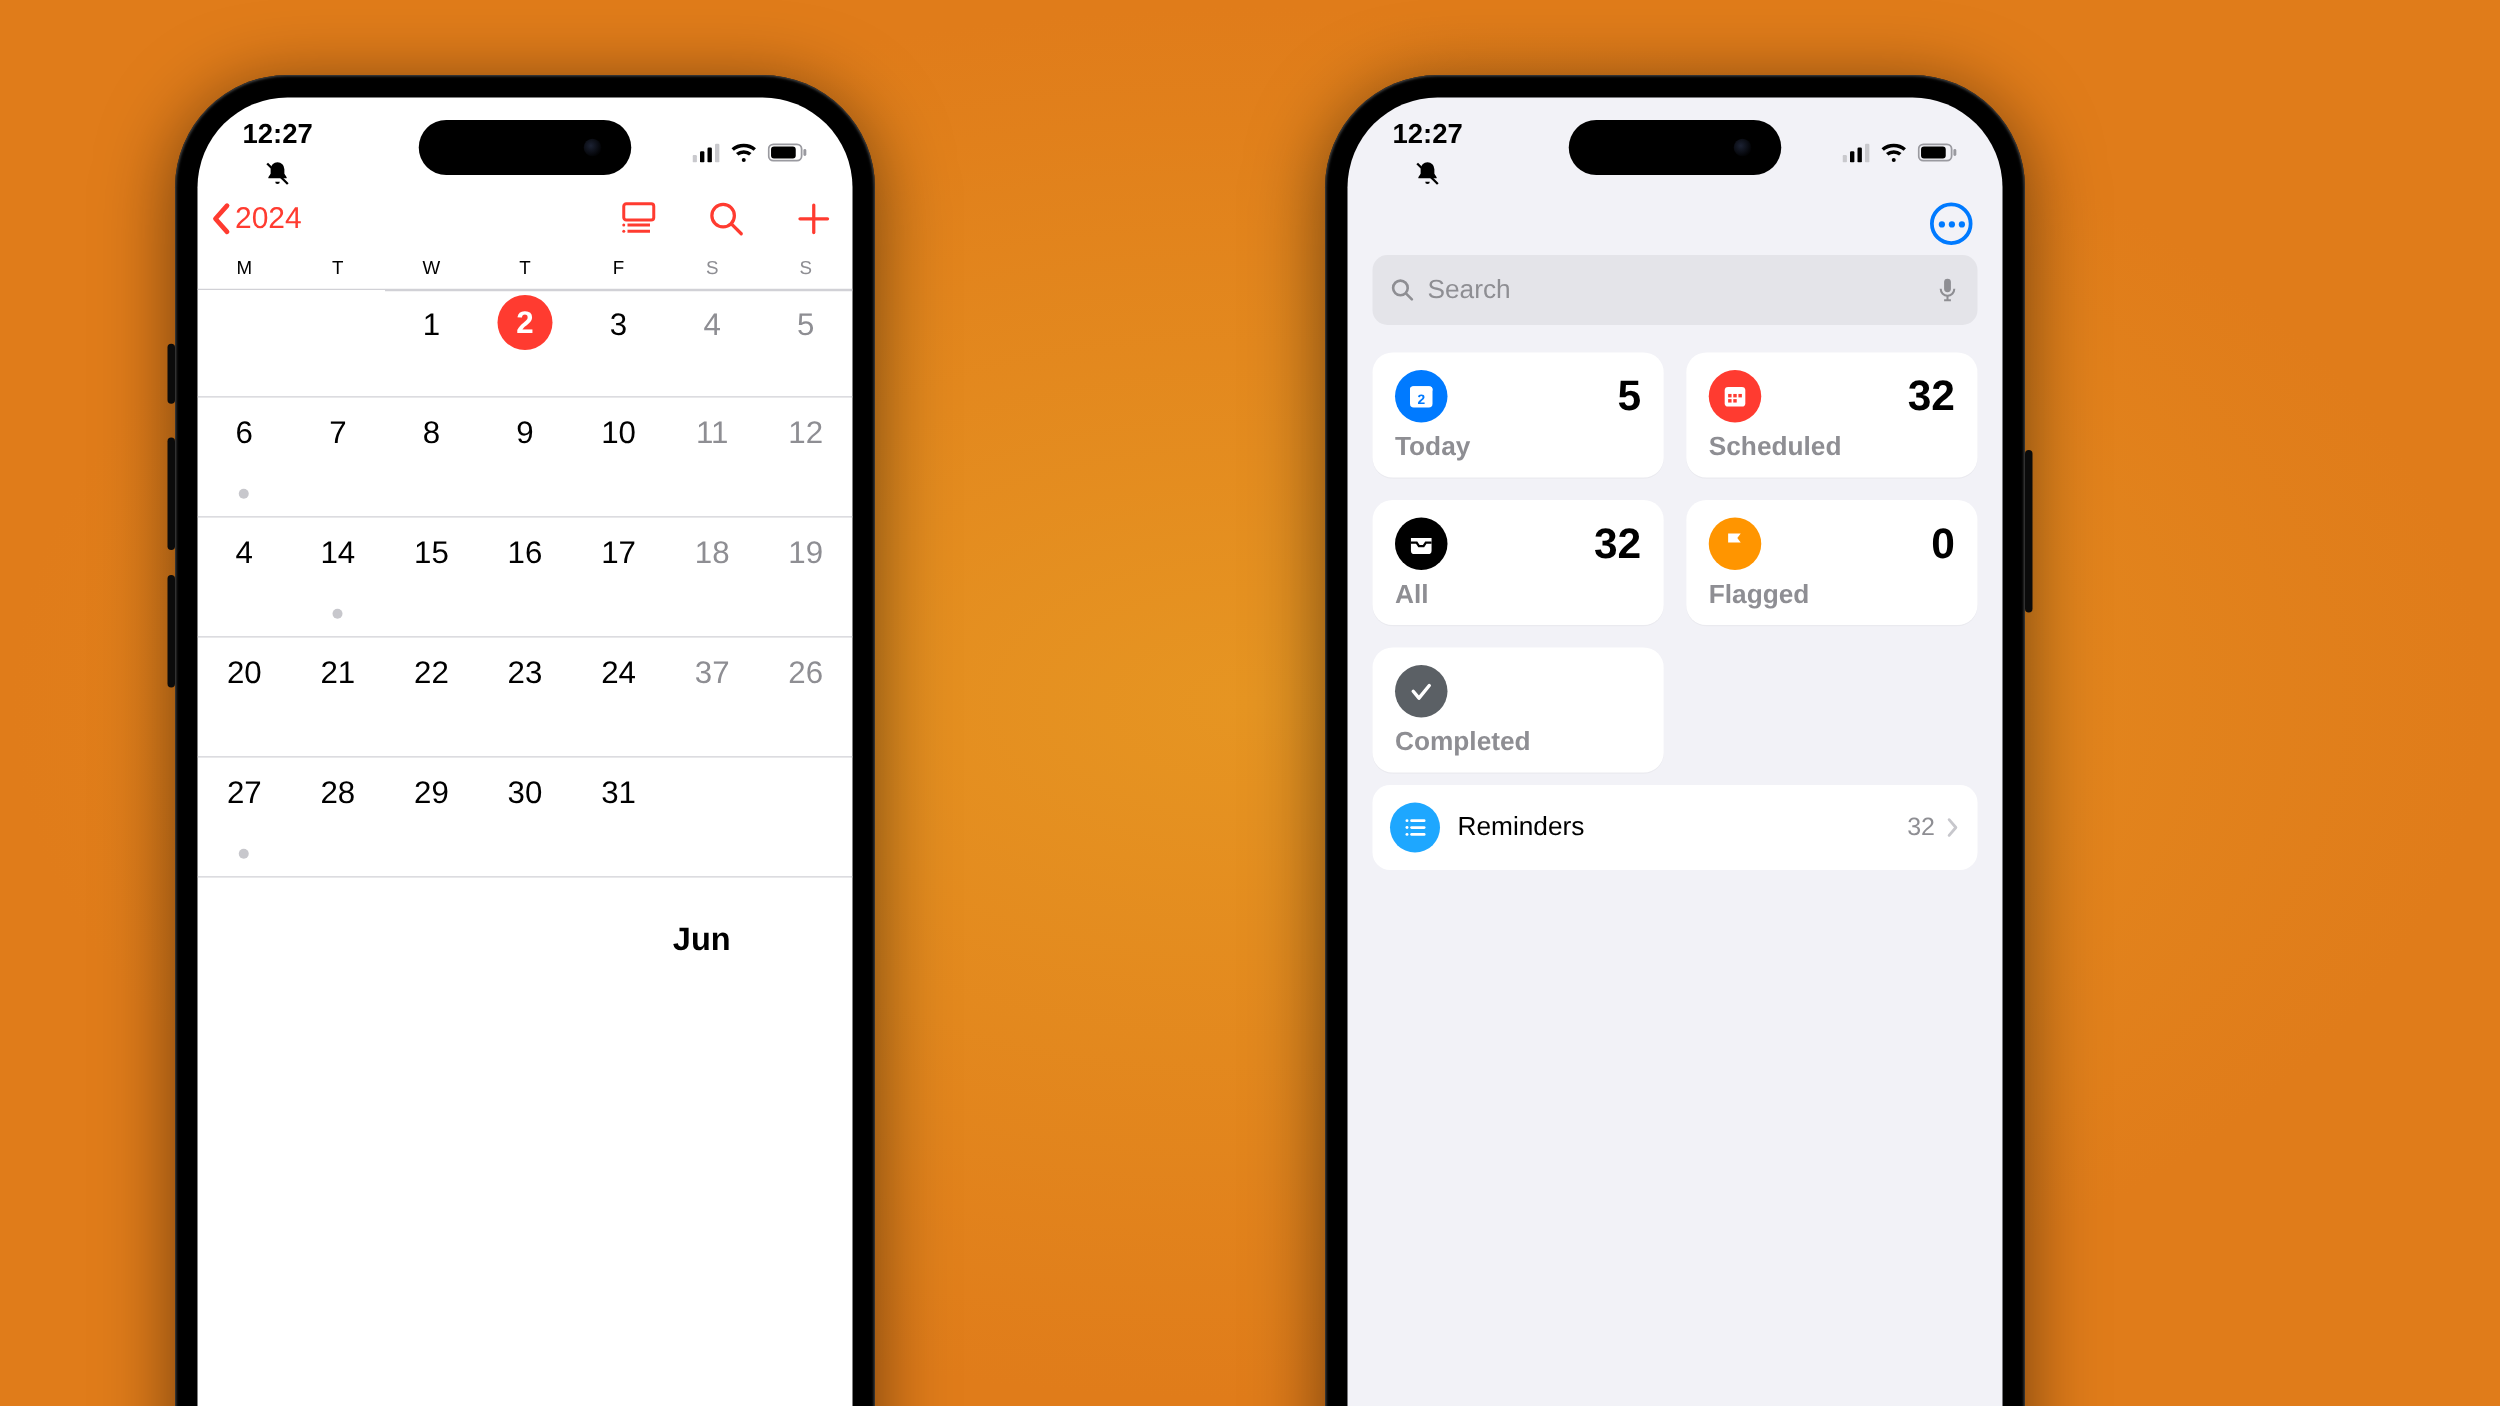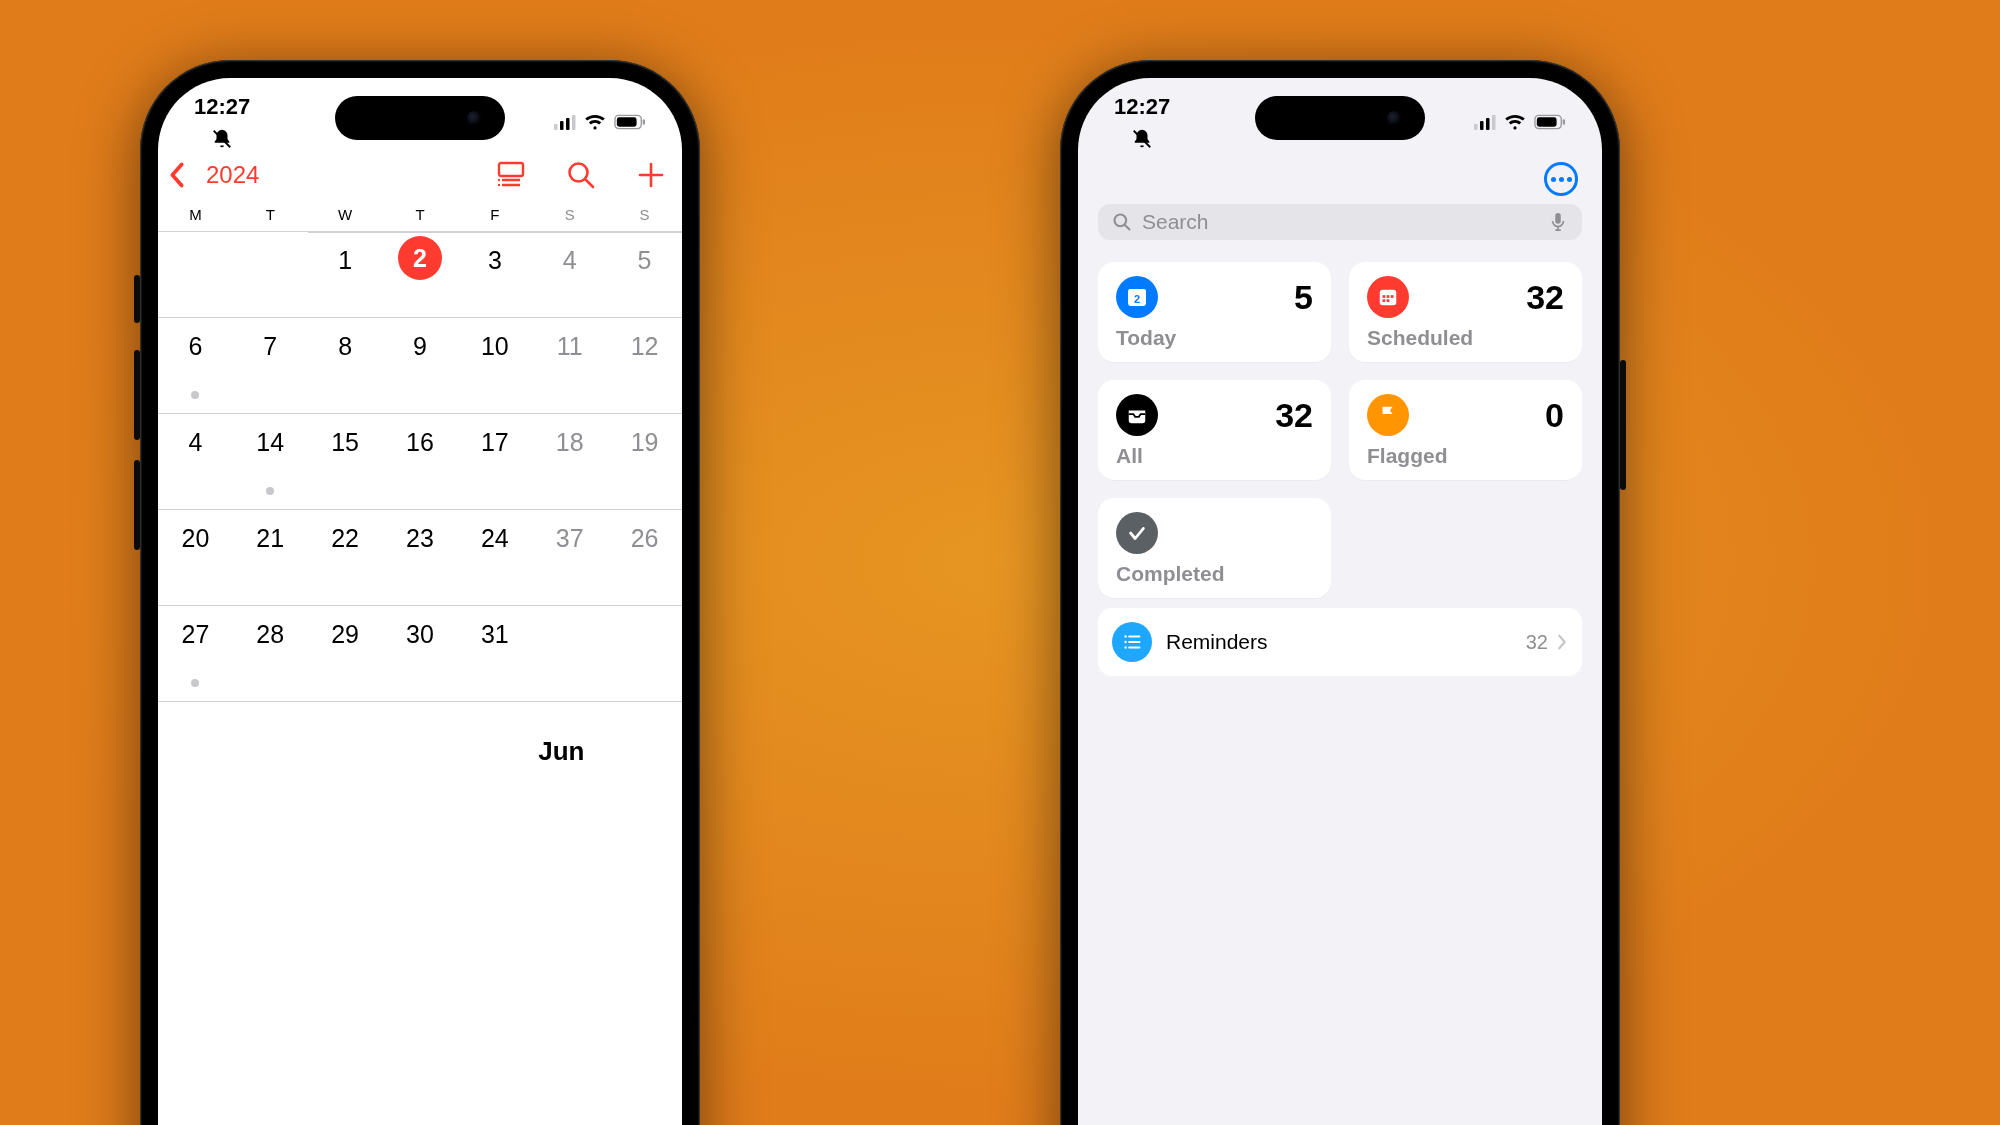--- a/index.html
+++ b/index.html
@@ -79,21 +79,21 @@
   }
   .sb-left { display:flex; align-items:center; gap:8px;flex-direction:column; }
   .sb-right{ display:flex; align-items:center; gap:8px; }
   .sb-right svg { display:block; }
 
   
   .cal-nav {
     display:flex; align-items:center; justify-content:space-between;
     padding:10px 16px 14px 10px;
   }
-  .cal-back { display:flex; align-items:center; color:var(--cal-red); font-size:24px; gap:20px;}
+  .cal-back { display:flex; align-items:center; color:var(--cal-red); font-size:24px; gap:2px;}
   .cal-icons { display:flex; align-items:center; gap:40px; color:var(--cal-red); }
   .cal-icons svg { width:30px; height:30px; }
   .dow {
     display:grid; grid-template-columns:repeat(7,1fr);
     text-align:center; font-size:15px;
     padding:2px 0 8px;
     border-bottom:1px solid var(--divider);
   }
   .dow span:nth-child(n+6){ color:var(--grey-text); }
 
@@ -136,21 +136,21 @@
   
   .rem-top {
     display:flex; justify-content:flex-end; padding:12px 24px 8px;
   }
   .more-btn {
     width:34px; height:34px; border:3px solid var(--blue); border-radius:50%;
     display:flex; align-items:center; justify-content:center; color:var(--blue);
   }
   .more-btn span{width:5px;height:5px;background:var(--blue);border-radius:50%;margin:0 1.5px;}
   .search {
-    margin:0 20px; height:36px; border-radius:12px;
+    margin:0 20px; height:56px; border-radius:12px;
     background:#e4e4e9; display:flex; align-items:center;
     padding:0 14px; color:var(--grey-text); font-size:21px; gap:10px;
   }
   .search svg{width:20px;height:20px; flex:none;}
   .search .placeholder{flex:1;}
   .tiles {
     display:grid; grid-template-columns:1fr 1fr;
     gap:18px; padding:22px 20px 10px;
   }
   .tile {

